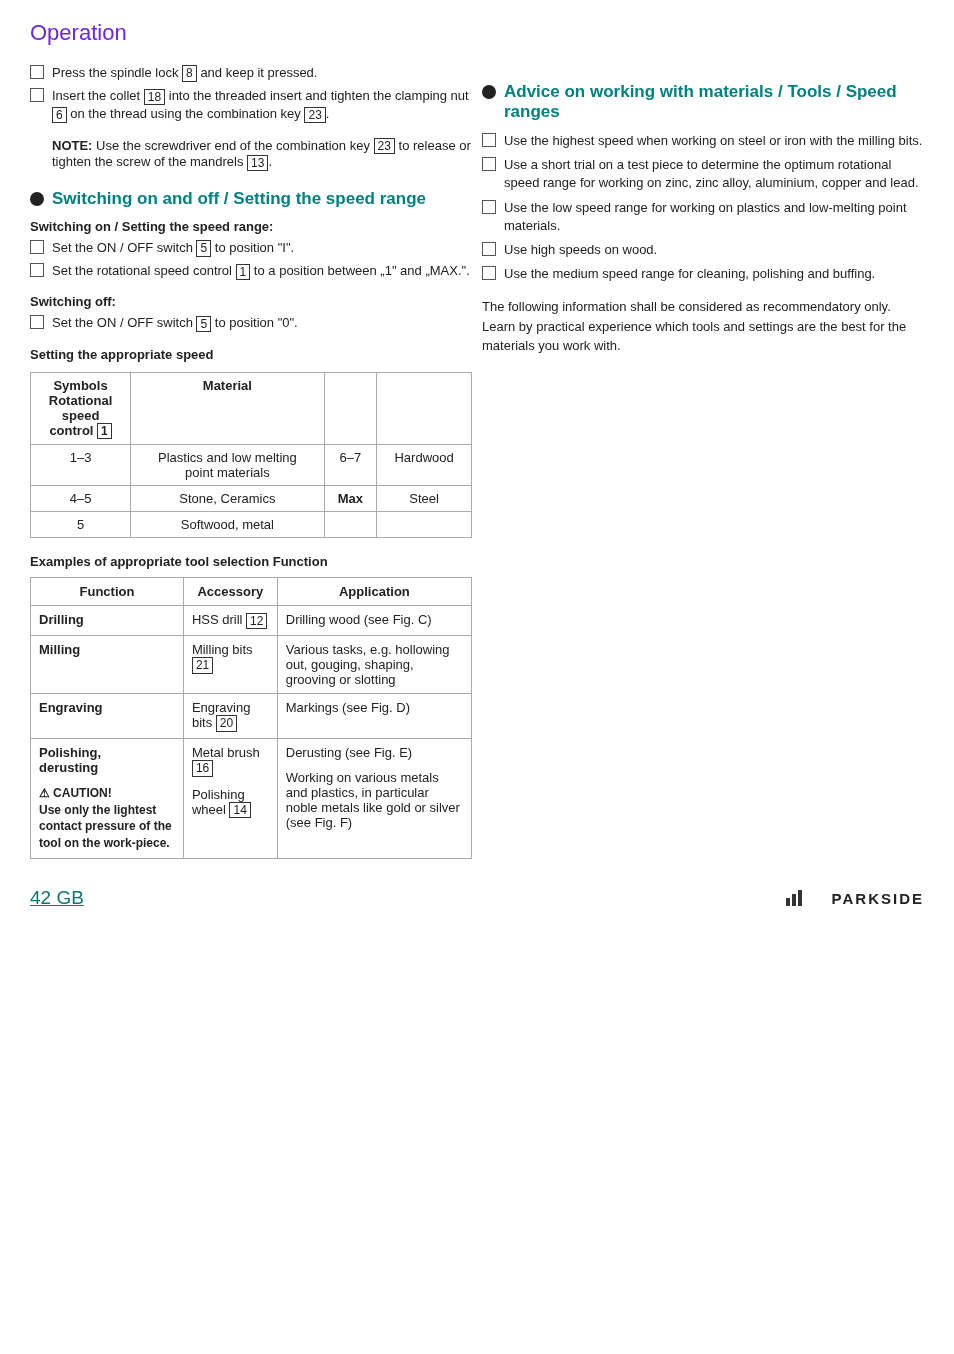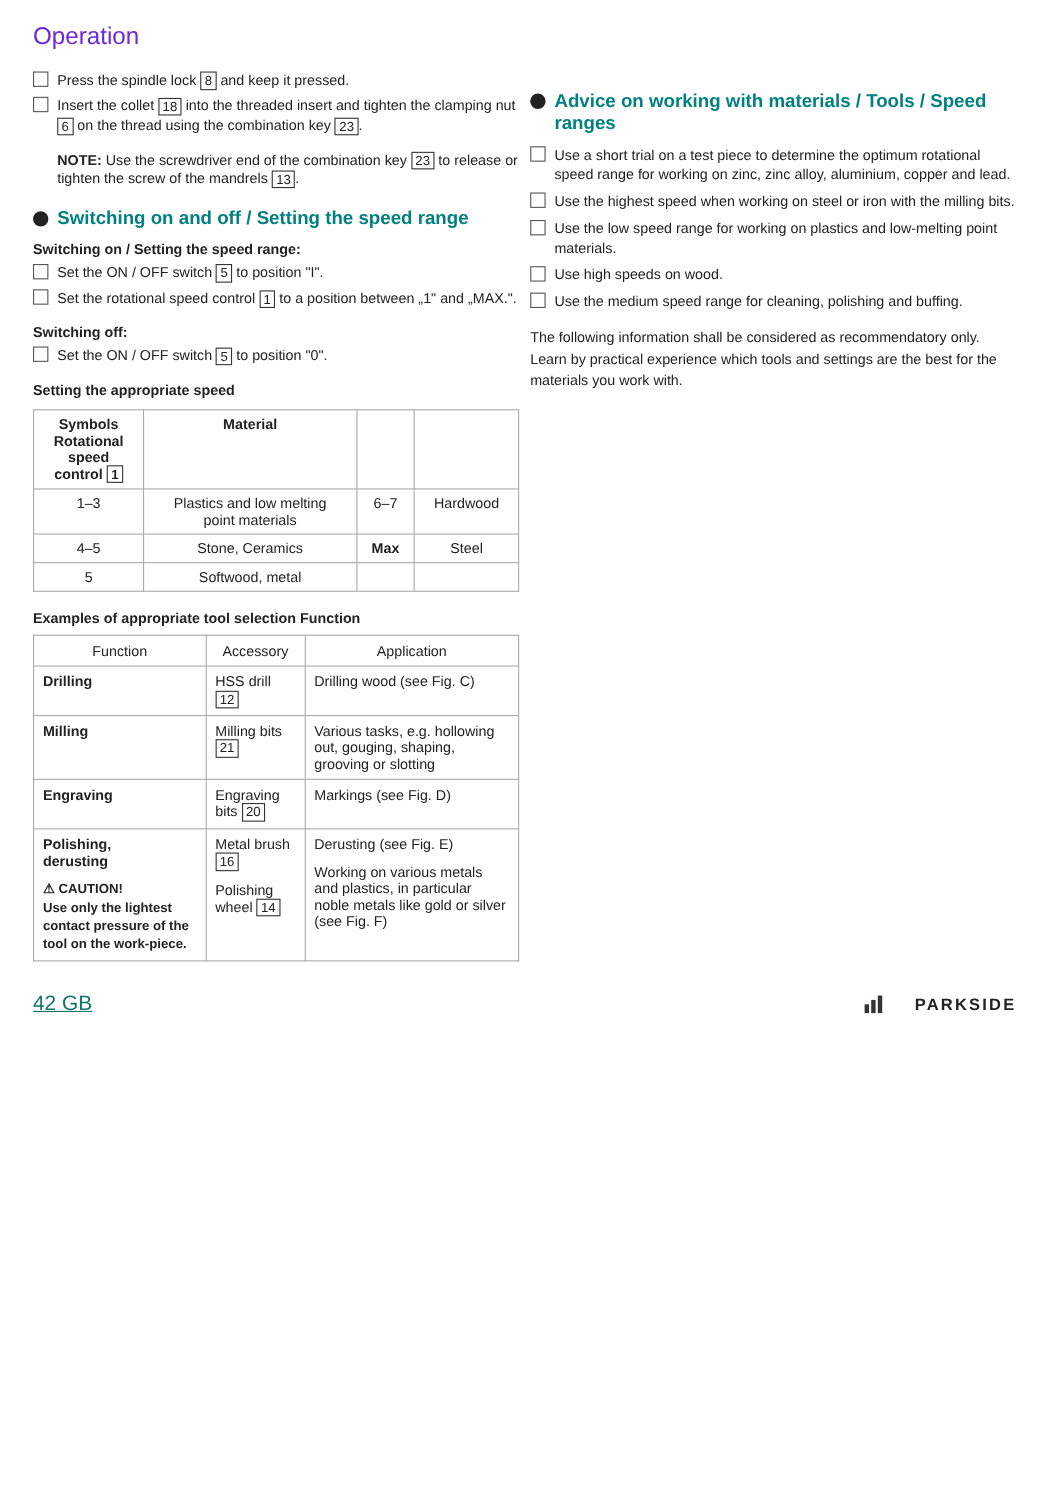--- a/index.html
+++ b/index.html
@@ -105,21 +105,21 @@
       border-collapse: collapse;
       font-size: 13px;
       margin-top: 8px;
     }
     .tool-table th, .tool-table td {
       border: 1.5px solid #aaa;
       padding: 6px 8px;
       vertical-align: top;
     }
     .tool-table thead th {
-      font-weight: normal;
+      font-weight: bold;
       background: #fff;
     }
     .tool-table .func-cell {
       font-weight: bold;
     }
     .caution-box {
       font-size: 12px;
       line-height: 1.4;
     }
     .caution-title {
@@ -323,25 +323,25 @@
 
   <div class="right-col">
     <div class="section-heading">
       <span class="bullet-circle"></span>
       <span>Advice on working with materials / Tools / Speed ranges</span>
     </div>
 
     <ul class="right-col-bullets">
       <li>
         <span class="sq"></span>
+        <span>Use the highest speed when working on steel or iron with the milling bits.</span>
+      </li>
+      <li>
+        <span class="sq"></span>
         <span>Use a short trial on a test piece to determine the optimum rotational speed range for working on zinc, zinc alloy, aluminium, copper and lead.</span>
-      </li>
-      <li>
-        <span class="sq"></span>
-        <span>Use the highest speed when working on steel or iron with the milling bits.</span>
       </li>
       <li>
         <span class="sq"></span>
         <span>Use the low speed range for working on plastics and low-melting point materials.</span>
       </li>
       <li>
         <span class="sq"></span>
         <span>Use high speeds on wood.</span>
       </li>
       <li>

